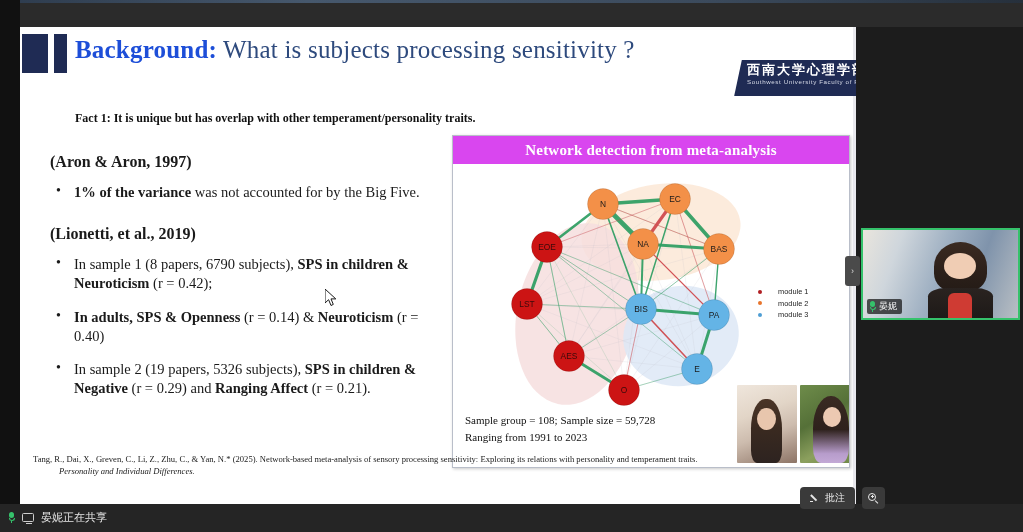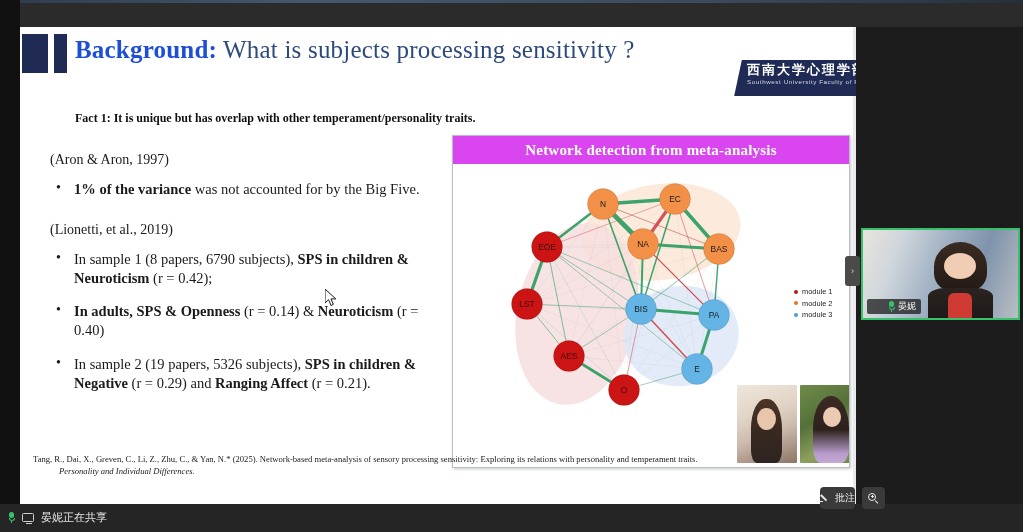--- a/index.html
+++ b/index.html
@@ -34,21 +34,21 @@
       white-space:nowrap;line-height:15px;font-weight:bold;}
   .logo-en{font-family:"Liberation Sans",sans-serif;font-size:6.2px;color:#d8dce8;
       letter-spacing:.6px;white-space:nowrap;line-height:9px;}
 
   .fact{position:absolute;left:55px;top:84px;width:740px;text-align:left;
       font-family:"Liberation Serif",serif;font-weight:bold;font-size:12px;color:#111;}
 
   
   .txtcol{position:absolute;left:16px;top:124px;width:412px;
       font-family:"Liberation Serif",serif;font-size:14.5px;color:#1a1a1a;line-height:1.32;}
-  .ref{font-weight:normal;font-size:14px;margin:0 0 11px 14px;}
+  .ref{font-weight:bold;font-size:16px;margin:0 0 11px 14px;}
   .bul{position:relative;margin:0 0 14px 0;padding-left:38px;}
   .bul:before{content:"\2022";position:absolute;left:20px;top:-1px;font-size:14px;}
   .bul b{font-weight:bold;}
   .gap{height:7px;}
 
   
   .cite{position:absolute;left:13px;top:426px;width:812px;
       font-family:"Liberation Serif",serif;font-size:8.6px;color:#222;line-height:1.45;}
   .cite i{font-style:italic;}
   .cite .l2{display:block;margin-left:26px;}
@@ -57,21 +57,21 @@
   .panel{position:absolute;left:432px;top:108px;width:396px;height:331px;
       background:#fff;border:1px solid #b9bec9;box-shadow:1px 1px 3px rgba(0,0,0,.22);}
   .panel-hd{position:absolute;left:0;top:0;width:100%;height:28px;background:#d946ef;
       color:#fff;font-family:"Liberation Serif",serif;font-weight:bold;font-size:15px;
       display:flex;align-items:center;justify-content:center;letter-spacing:.2px;}
   .panel-body{position:absolute;left:0;top:28px;width:100%;height:303px;overflow:hidden;background:#fff;}
   .netsvg{position:absolute;left:0;top:0;}
 
   .legend{position:absolute;left:305px;top:122px;font-size:7.4px;color:#222;
       font-family:"Liberation Sans",sans-serif;line-height:11.5px;}
-  .lg-row{display:flex;align-items:center;gap:4px;white-space:nowrap;margin-left:36px;}
+  .lg-row{display:flex;align-items:center;gap:16px;white-space:nowrap;}
   .lg-dot{width:4px;height:4px;border-radius:50%;display:inline-block;}
 
   .capbox{position:absolute;left:12px;top:248px;font-family:"Liberation Serif",serif;
       font-size:11px;color:#111;line-height:17px;}
 
   .photos{position:absolute;left:281px;top:218px;width:128px;height:84px;
       background:#fff;display:flex;gap:3px;padding:3px;box-sizing:border-box;}
   .ph{flex:1;border-radius:1px;position:relative;overflow:hidden;}
   .ph1{background:linear-gradient(160deg,#efe6dc 0%,#e2d5c7 35%,#cdbcae 60%,#8d7466 100%);}
   .ph1:after{content:"";position:absolute;left:24%;top:18%;width:52%;height:82%;border-radius:46% 46% 20% 20%;
@@ -93,39 +93,39 @@
   .vid{position:absolute;left:861px;top:228px;width:155px;height:88px;border:2px solid #35c26b;
        background:#000;overflow:hidden;}
   .vbg{position:absolute;inset:0;background:linear-gradient(110deg,#e9e5dd 0%,#cfd6dc 22%,#9fb0c2 48%,#7f93ab 70%,#b9bfc4 100%);}
   .vhair{position:absolute;left:46%;top:14%;width:34%;height:56%;border-radius:50% 50% 38% 38%;
       background:linear-gradient(180deg,#3a2a21 0%,#2c201a 60%,#241b16 100%);}
   .vface{position:absolute;left:52%;top:26%;width:21%;height:30%;border-radius:50%;background:#f0cdb4;}
   .vbody{position:absolute;left:42%;top:66%;width:42%;height:34%;border-radius:28% 28% 0 0;
       background:linear-gradient(180deg,#2a2320 0%,#1e1a18 100%);}
   .vshirt{position:absolute;left:55%;top:72%;width:15%;height:28%;background:#cf3b33;border-radius:6px 6px 0 0;}
   .vbadge{position:absolute;left:4px;bottom:4px;height:15px;background:rgba(20,20,20,.72);
-      border-radius:2px;display:flex;align-items:center;gap:3px;padding:0 5px 0 21px;}
+      border-radius:2px;display:flex;align-items:center;gap:3px;padding:0 5px 0 2px;}
   .vbadge-name{font-family:"DejaVu Sans",sans-serif;font-size:9px;color:#fff;}
 
   
   .mic{width:7px;height:11px;position:relative;display:inline-block;}
   .mic i{position:absolute;left:1px;top:0;width:5px;height:6px;border-radius:3px;background:#35c26b;display:block;}
   .mic u{position:absolute;left:0.5px;top:6px;width:6px;height:3px;border-radius:0 0 4px 4px;
       border:1px solid #35c26b;border-top:none;box-sizing:border-box;display:block;}
   .mic s{position:absolute;left:3px;top:9px;width:1px;height:2px;background:#35c26b;display:block;}
 
   
   .bb-left{position:absolute;left:8px;top:6px;display:flex;align-items:center;gap:7px;}
   .bb-text{font-family:"DejaVu Sans",sans-serif;font-size:11px;color:#e6e6e6;}
   .scr{width:12px;height:9px;border:1.4px solid #cfcfcf;border-radius:1.5px;box-sizing:border-box;position:relative;}
   .scr:after{content:"";position:absolute;left:3px;bottom:-3px;width:6px;height:1.4px;background:#cfcfcf;}
 
   .bb-right{position:absolute;right:138px;top:-17px;display:flex;align-items:center;gap:7px;}
   .btn{height:22px;background:#3a3a3a;border-radius:4px;display:flex;align-items:center;
-      gap:4px;padding:0 0;color:#eaeaea;font-family:"DejaVu Sans",sans-serif;font-size:10px;}
+      gap:4px;padding:0 10px;color:#eaeaea;font-family:"DejaVu Sans",sans-serif;font-size:10px;}
   .btn.sq{padding:0 6px;}
   .pen{width:11px;height:11px;position:relative;}
   .pen:before{content:"";position:absolute;left:1px;top:1px;width:8px;height:1.6px;background:#e6e6e6;
       transform:rotate(45deg);transform-origin:left center;}
   .pen:after{content:"";position:absolute;left:0px;top:8.5px;width:3px;height:1.4px;background:#e6e6e6;}
   .mag{width:11px;height:11px;position:relative;}
   .mag:before{content:"";position:absolute;left:0;top:0;width:8px;height:8px;border:1.4px solid #e6e6e6;
       border-radius:50%;box-sizing:border-box;}
   .mag:after{content:"";position:absolute;left:7px;top:7px;width:4px;height:1.4px;background:#e6e6e6;
       transform:rotate(45deg);transform-origin:left center;}
@@ -326,20 +326,24 @@
             <div class="lg-row">
               <span class="lg-dot" style="background: rgb(232, 116, 44);"></span>
               <span>module 2</span>
             </div>
             <div class="lg-row">
               <span class="lg-dot" style="background: rgb(78, 158, 212);"></span>
               <span>module 3</span>
             </div>
           </div>
 
+        <div class="capbox">
+          <div>Sample group = 108; Sample size = 59,728</div>
+          <div>Ranging from 1991 to 2023</div>
+        </div>
 
         <div class="photos">
           <div class="ph ph1">
               <span class="fc"></span>
             </div>
           <div class="ph ph2">
               <span class="fc"></span>
             </div>
         </div>
       </div>

